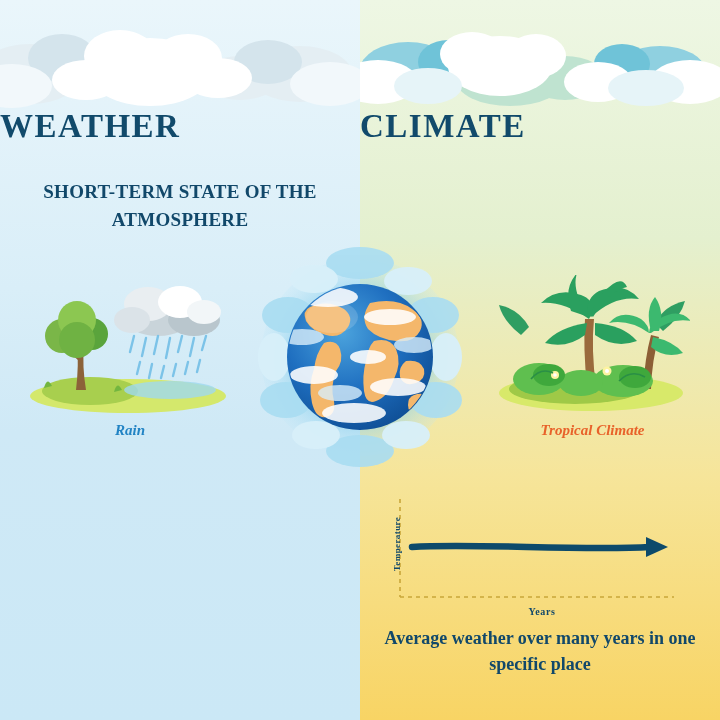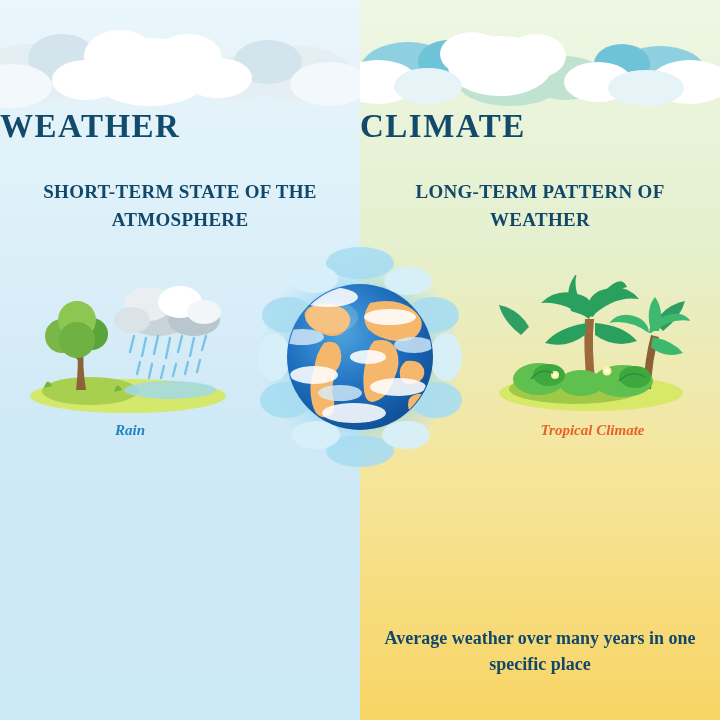--- a/index.html
+++ b/index.html
@@ -259,21 +259,20 @@
         <ellipse cx="68" cy="86" rx="34" ry="18"></ellipse>
         <ellipse cx="286" cy="88" rx="38" ry="18"></ellipse>
       </g>
     </svg>
   </div>
 
   <div class="title left">WEATHER</div>
   <div class="title right">CLIMATE</div>
 
   <div class="subtitle left">SHORT-TERM STATE OF THE ATMOSPHERE</div>
-  <div class="subtitle right">LONG-TERM PATTERN OF WEATHER</div>
 
 
   <div id="globe-wrap">
     <svg width="205" height="225" viewBox="0 0 205 225">
       <defs>
         <radialGradient id="oceanGrad" cx="38%" cy="33%" r="72%">
           <stop offset="0%" stop-color="#4ba3dd"></stop>
           <stop offset="55%" stop-color="#1f6fc0"></stop>
           <stop offset="100%" stop-color="#0f4f96"></stop>
         </radialGradient>
@@ -432,16 +431,26 @@
         <path d="M124 106 q12 -12 26 -4"></path>
       </g>
     </svg>
   </div>
 
   <div class="caption" id="rain-caption">Rain</div>
   <div class="caption" id="tropical-caption">Tropical Climate</div>
 
 
   <div class="panel right">
+    <div class="graph">
+      <svg width="310" height="120" viewBox="0 0 310 120">
+        <line x1="18" y1="6" x2="18" y2="104" stroke="#c9a63a" stroke-width="1.6" stroke-dasharray="4 4"></line>
+        <line x1="18" y1="104" x2="292" y2="104" stroke="#c9a63a" stroke-width="1.6" stroke-dasharray="4 4"></line>
+        <path d="M30 54 C90 50 200 58 268 54" fill="none" stroke="#0d4a6b" stroke-width="6.5" stroke-linecap="round"></path>
+        <path d="M264 44 l22 10 l-22 10 z" fill="#0d4a6b"></path>
+      </svg>
+      <div class="axis-label-y" style="left:10px; top:100px;">Temperature</div>
+      <div class="axis-label-x">Years</div>
+    </div>
     <div class="footer-text">Average weather over many years in one specific place</div>
   </div>
 
 </div>
 
 </body></html>

